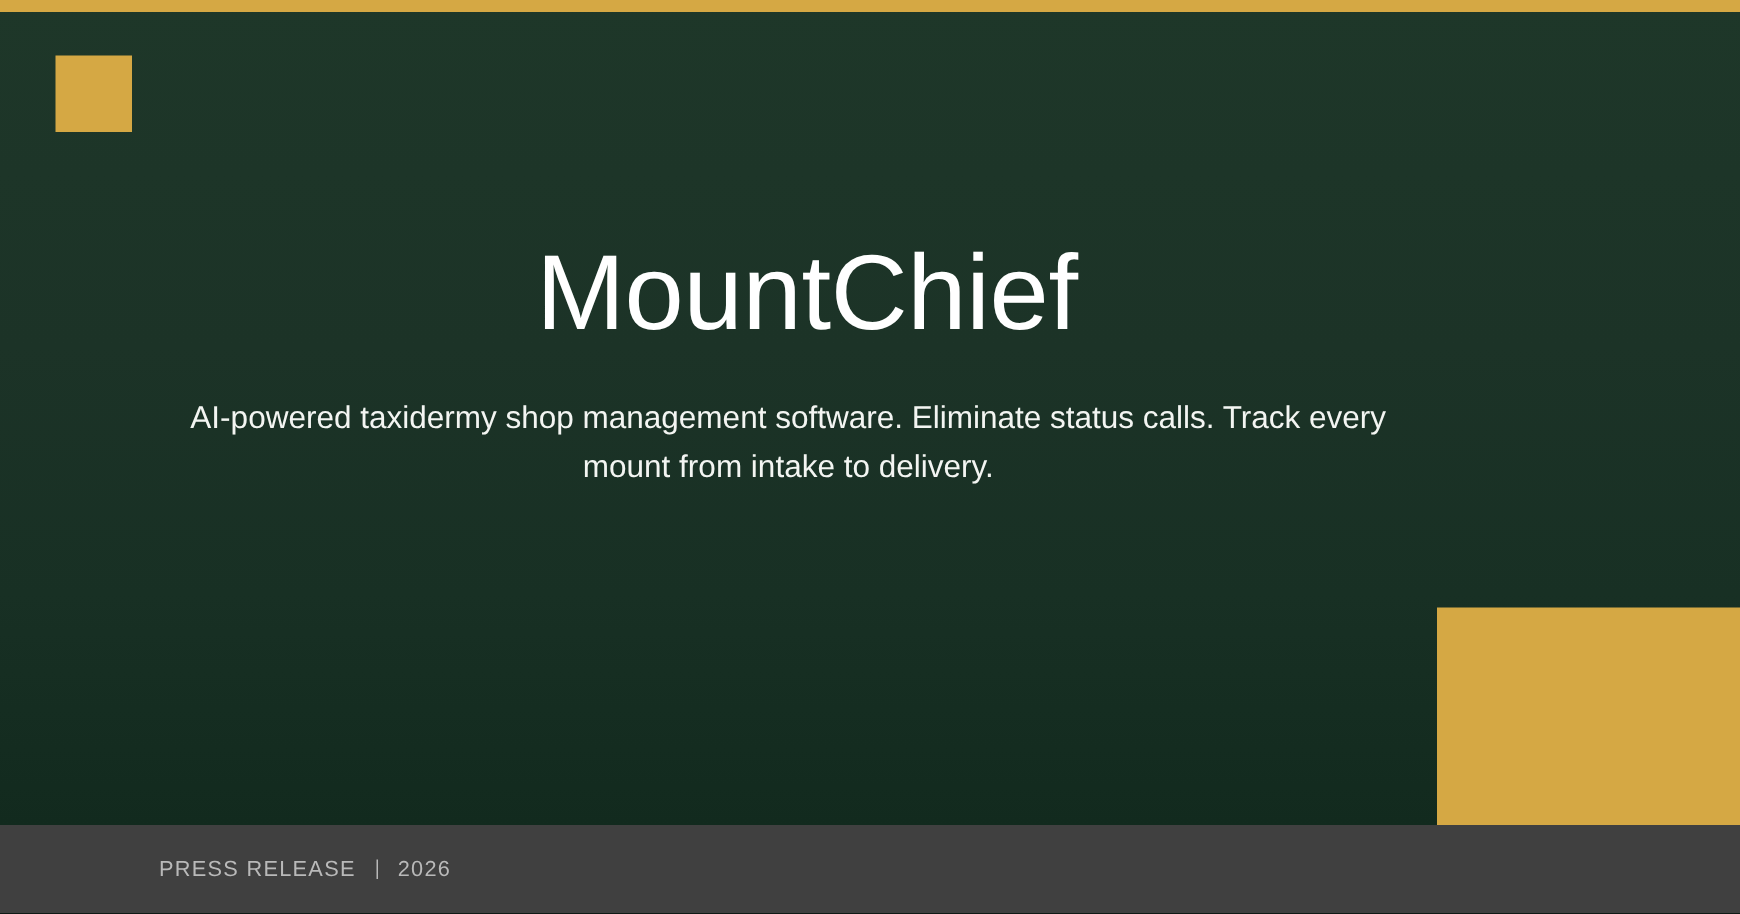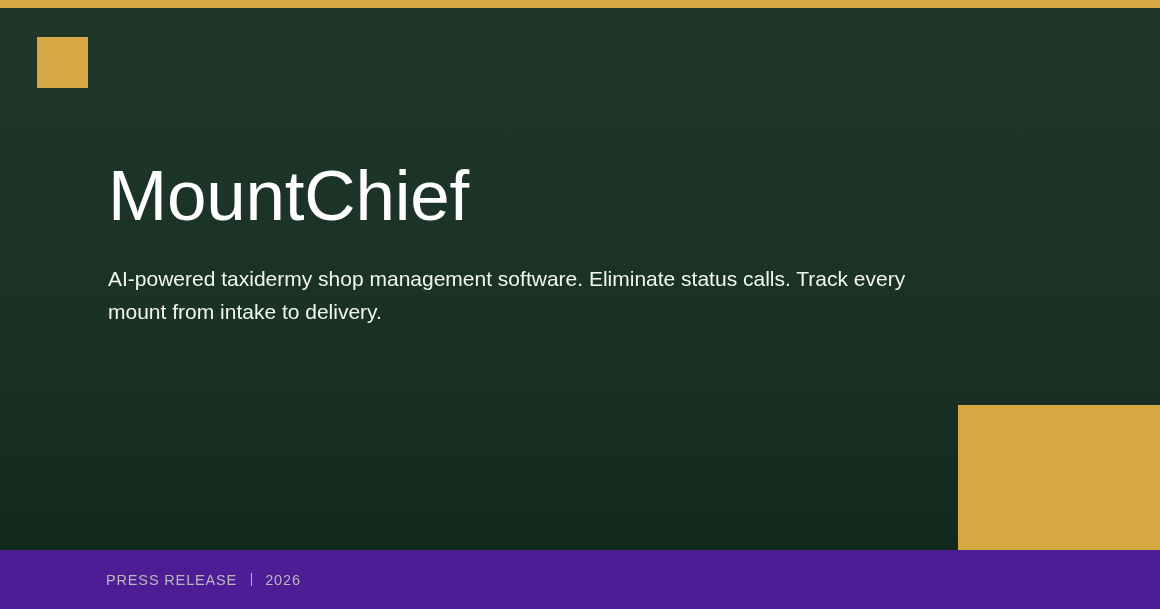--- a/index.html
+++ b/index.html
@@ -12,20 +12,21 @@
     font-family: "Liberation Sans", sans-serif;
     -webkit-font-smoothing: antialiased;
   }
 
   .slide {
     position: relative;
     width: 1160px;
     height: 609px;
     overflow: hidden;
     background: #143024;
+    text-align: center;
   }
 
   
   .slide-body {
     position: absolute;
     left: 0;
     top: 0;
     width: 1160px;
     height: 550px;
     background: linear-gradient(to bottom, #1e3729 0%, #1c3327 42%, #183024 72%, #122a1e 100%);
@@ -89,21 +90,21 @@
     max-width: 835px;
   }
 
   
   .footer {
     position: absolute;
     left: 0;
     top: 550px;
     width: 1160px;
     height: 59px;
-    background: #4c1d95;
+    background: #404040;
   }
 
   .footer-inner {
     position: absolute;
     left: 106px;
     top: 0;
     height: 59px;
     display: flex;
     align-items: center;
     gap: 0;

